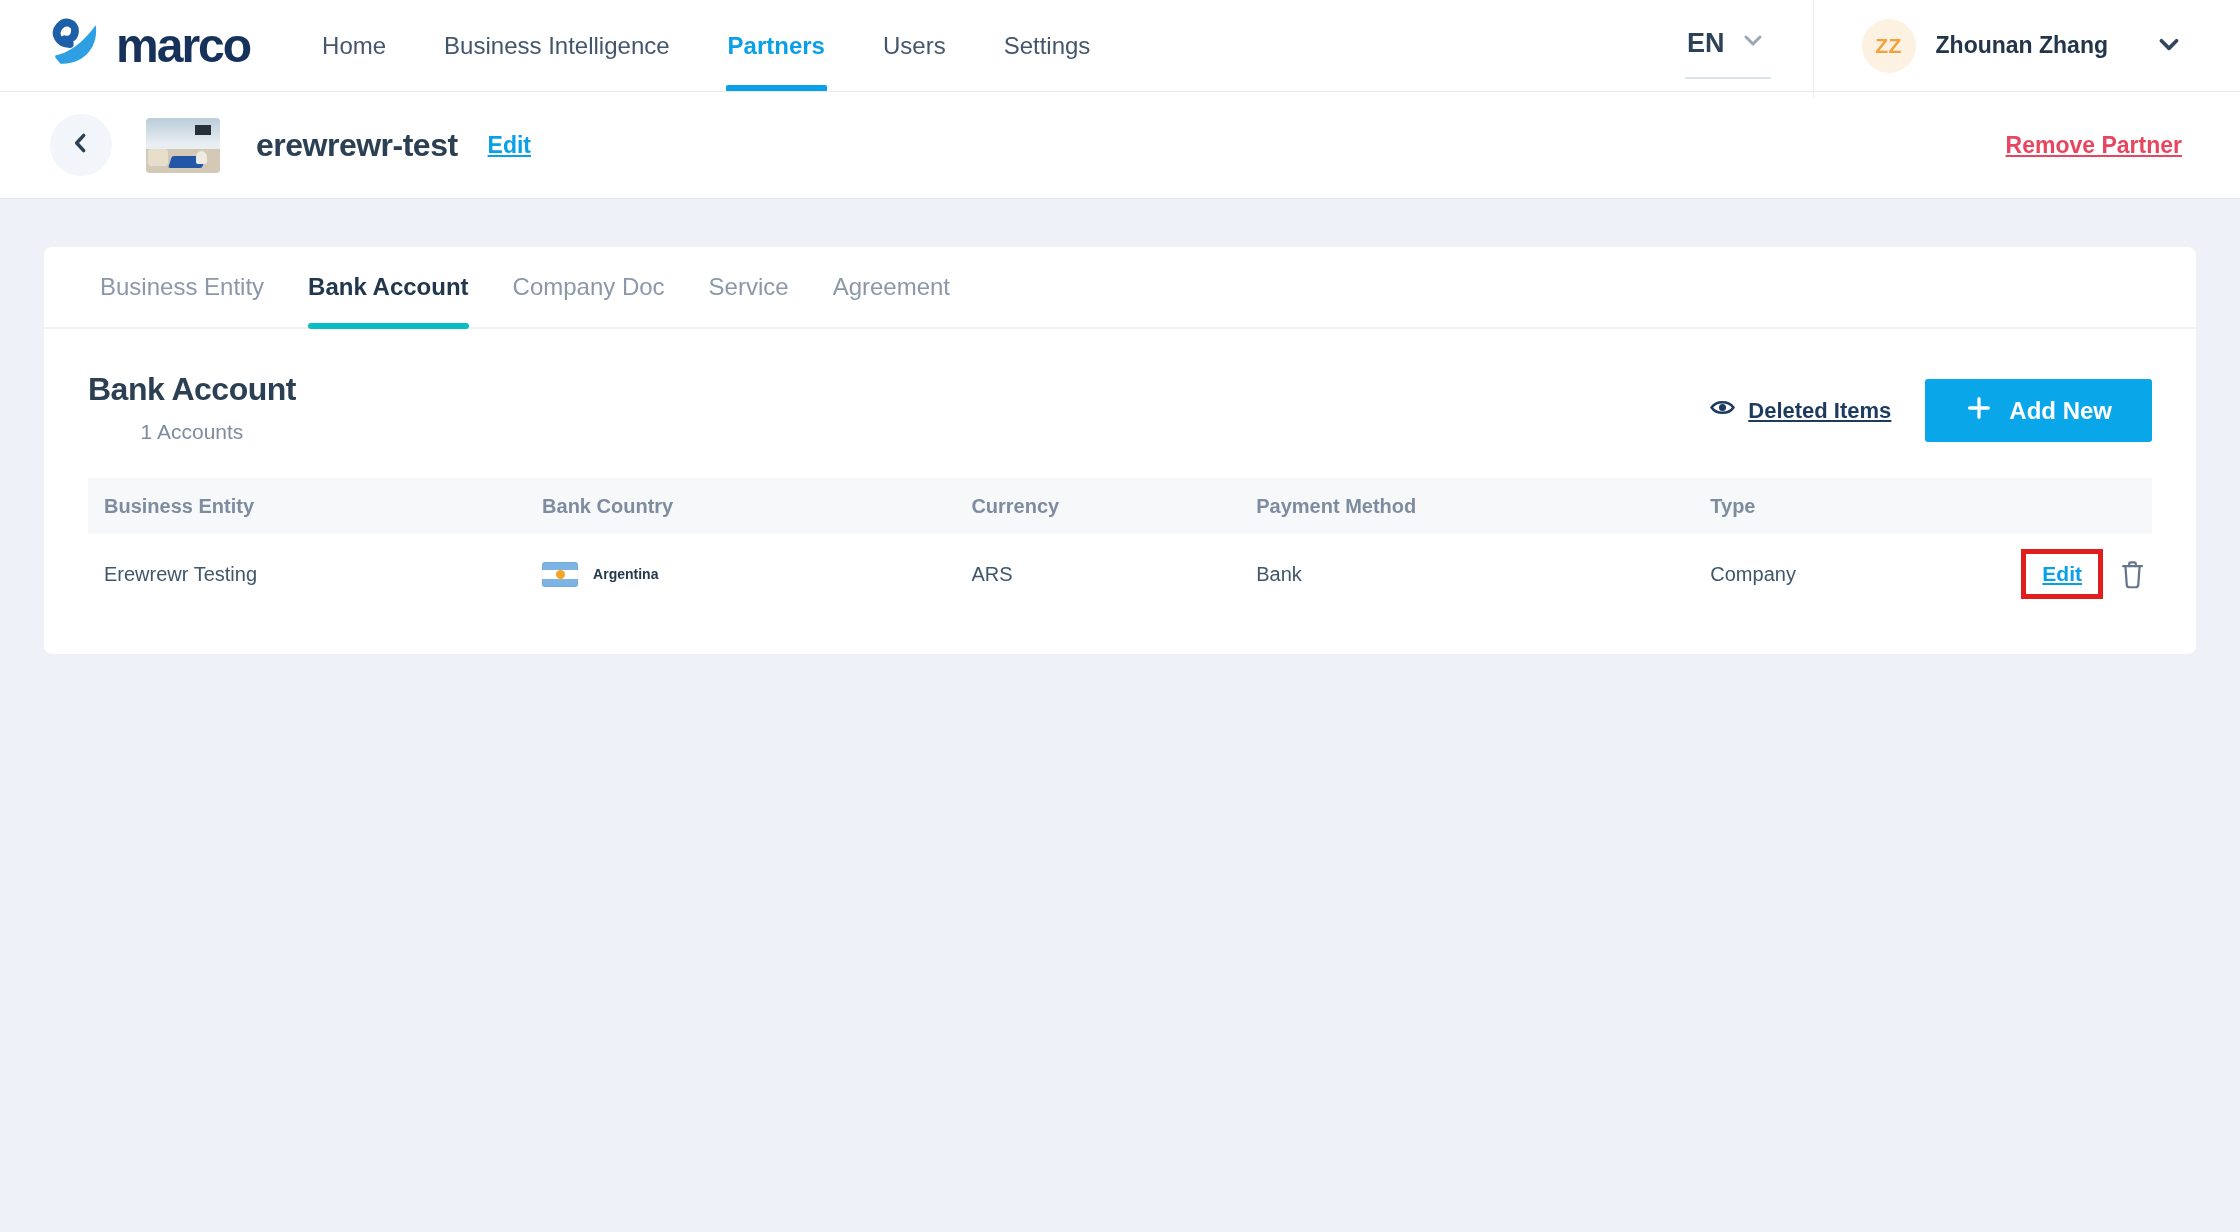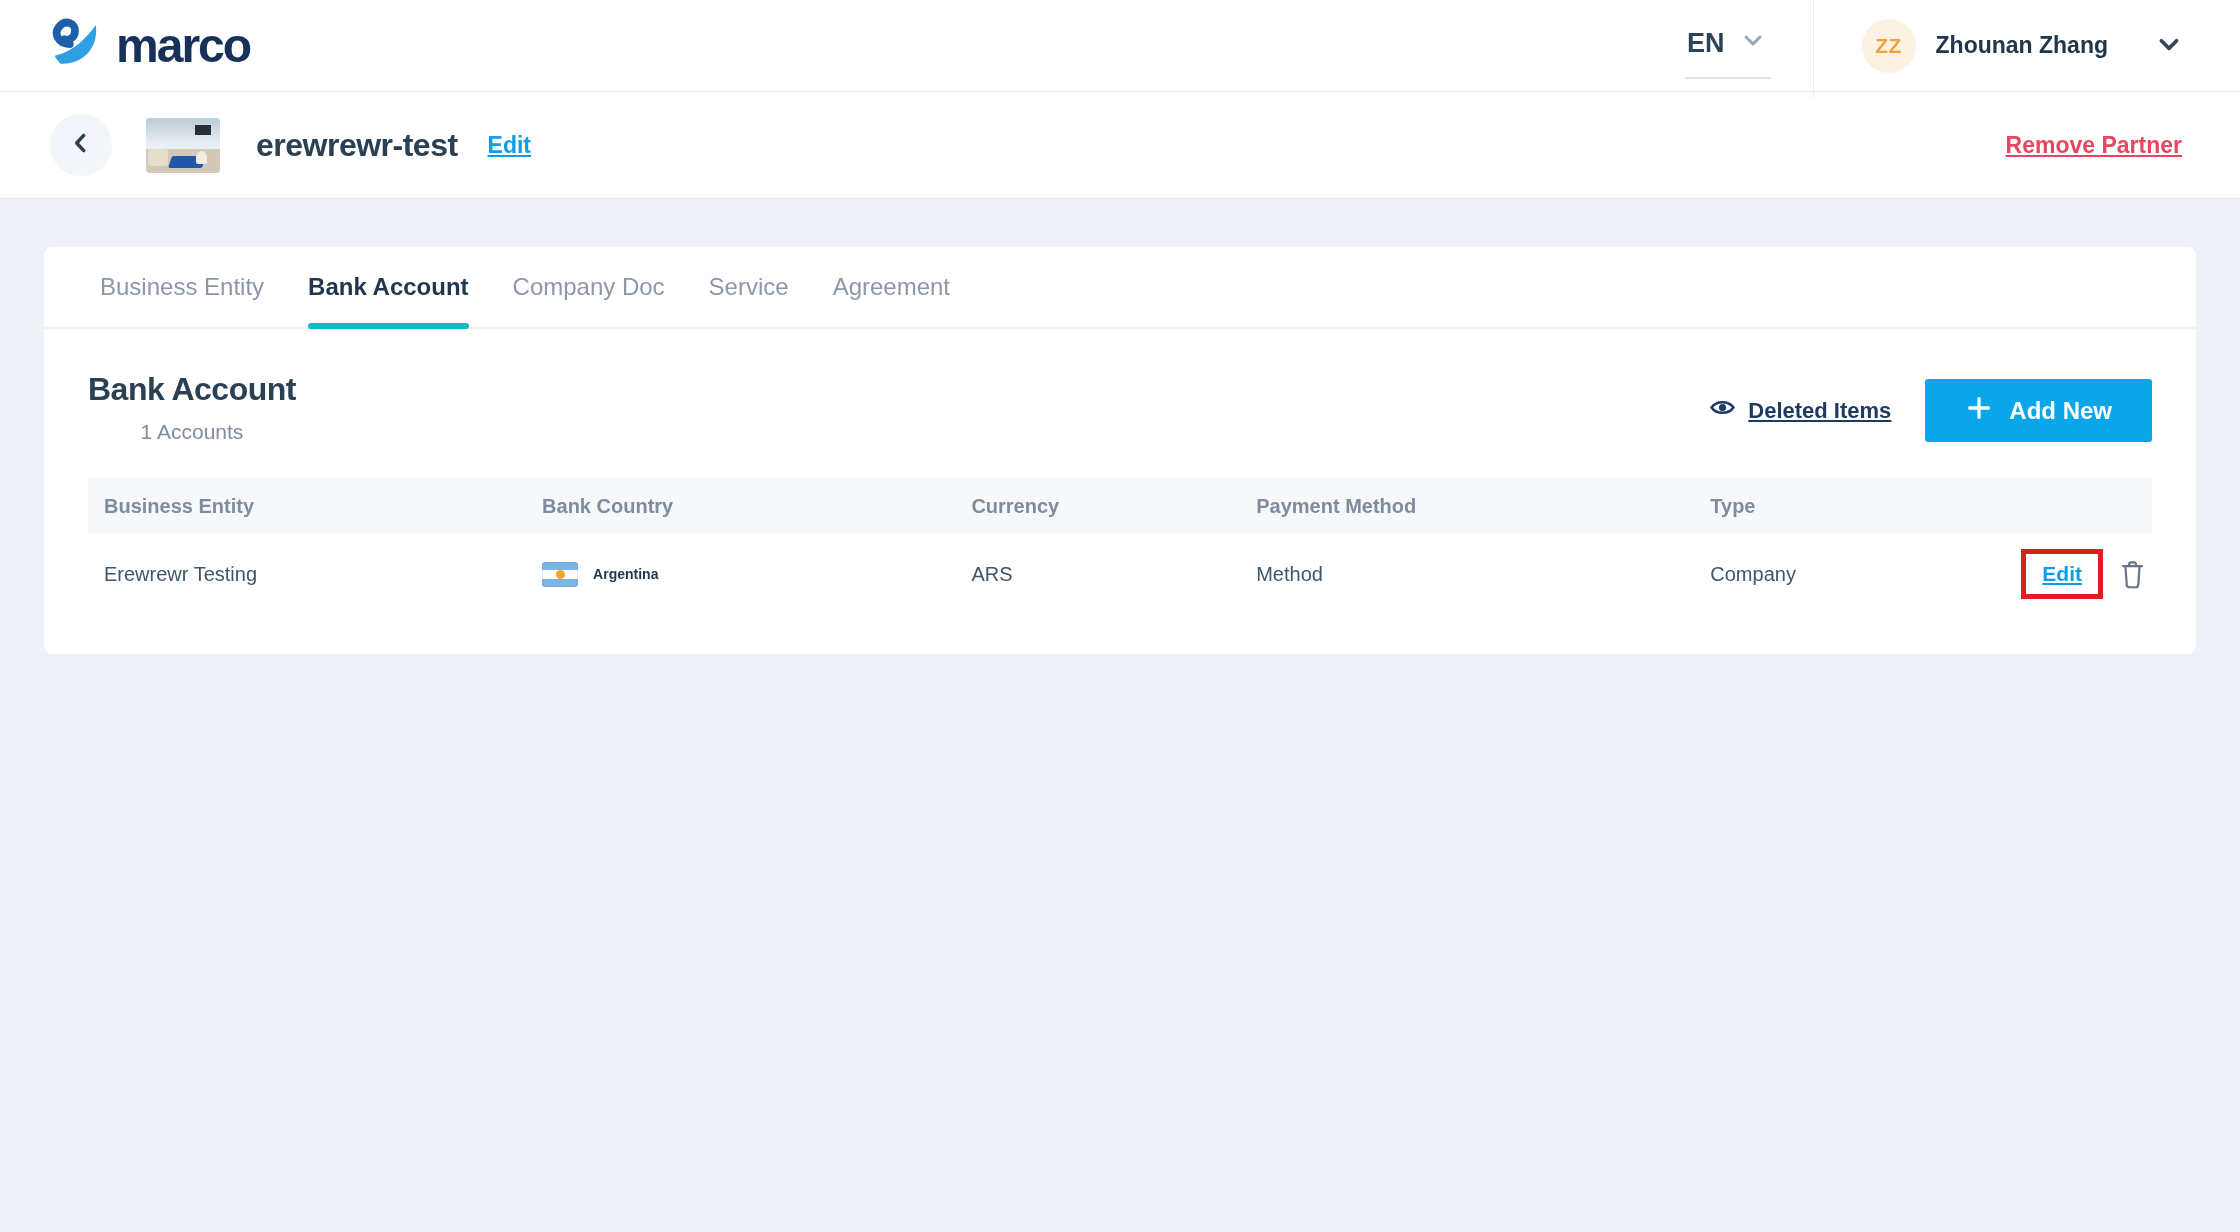--- a/index.html
+++ b/index.html
@@ -124,20 +124,27 @@
   <div class="logo">
     <span>
       <svg width="56" height="56" viewBox="0 0 54 54">
         <path d="M7 38 C 19 36, 33 27, 46 9 C 49 27, 37 47, 12 46 L 7 40 Z" fill="#2f9fe3"></path>
         <path d="M21 27 C 10 27, 5 17, 11 10 C 17 3, 27 7, 26 15 C 25.5 21, 20 24, 16 22.5" fill="none" stroke="#1d5fa8" stroke-width="7.5" stroke-linecap="round"></path>
       </svg>
     </span>
     <span class="logo-text">marco</span>
   </div>
 
+  <nav class="main-nav">
+    <div class="nav-item">Home</div>
+    <div class="nav-item">Business Intelligence</div>
+    <div class="nav-item active">Partners</div>
+    <div class="nav-item">Users</div>
+    <div class="nav-item">Settings</div>
+  </nav>
 
   <div class="lang">
     <span>EN</span>
     <span>
       <svg width="24" height="24" viewBox="0 0 24 24">
         <polyline points="5 9 12 16 19 9" fill="none" stroke="#9aa7b5" stroke-width="3" stroke-linecap="round" stroke-linejoin="round"></polyline>
       </svg>
     </span>
   </div>
 
@@ -225,21 +232,21 @@
         <div class="col-type">Type</div>
       </div>
 
       <div class="trow">
         <div class="col-be">Erewrewr Testing</div>
         <div class="col-bc">
           <span class="flag"></span>
           <span class="country-name">Argentina</span>
         </div>
         <div class="col-cur">ARS</div>
-        <div class="col-pm">Method</div>
+        <div class="col-pm">Bank</div>
         <div class="col-type">Company</div>
         <div class="col-actions">
           <div class="red-box">
             <a class="row-edit">Edit</a>
           </div>
           <span class="trash-btn">
             <svg width="27" height="31" viewBox="0 0 24 28">
               <path d="M3.5 6.5 H20.5" fill="none" stroke="#66758a" stroke-width="2" stroke-linecap="round"></path>
               <path d="M9 6.5 V4.6 A1.6 1.6 0 0 1 10.6 3 H13.4 A1.6 1.6 0 0 1 15 4.6 V6.5" fill="none" stroke="#66758a" stroke-width="2" stroke-linecap="round"></path>
               <path d="M5.6 6.5 L6.8 23.4 A2.3 2.3 0 0 0 9.1 25.5 H14.9 A2.3 2.3 0 0 0 17.2 23.4 L18.4 6.5" fill="none" stroke="#66758a" stroke-width="2" stroke-linecap="round" stroke-linejoin="round"></path>

